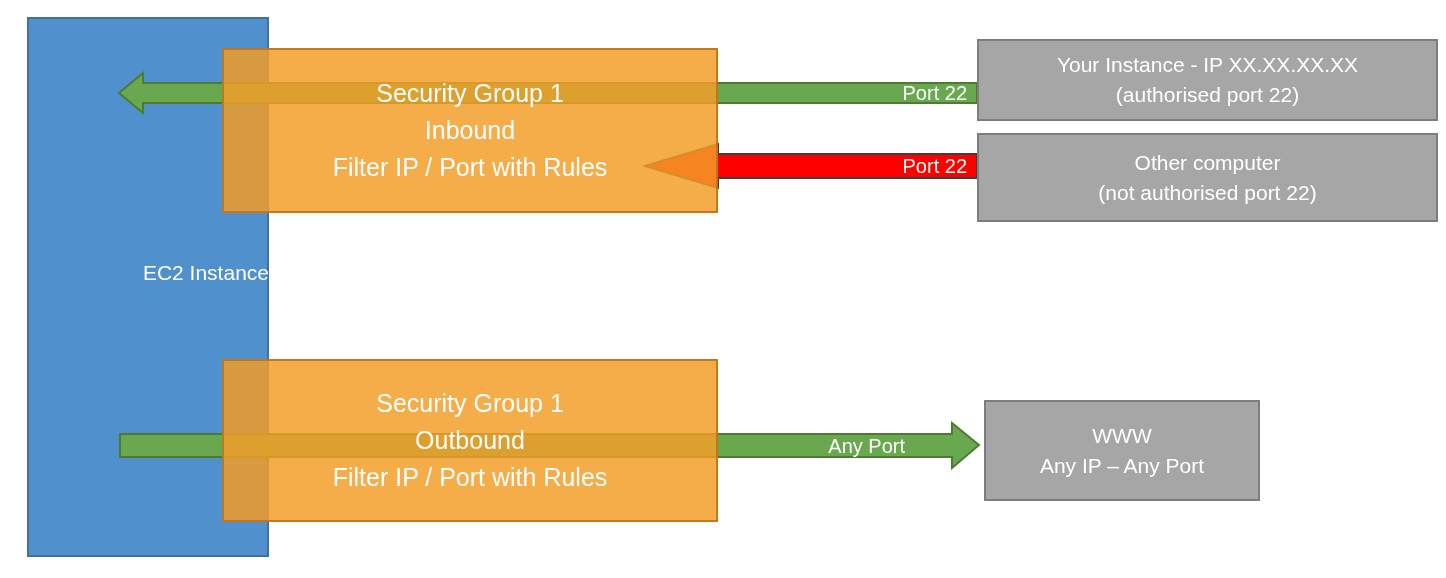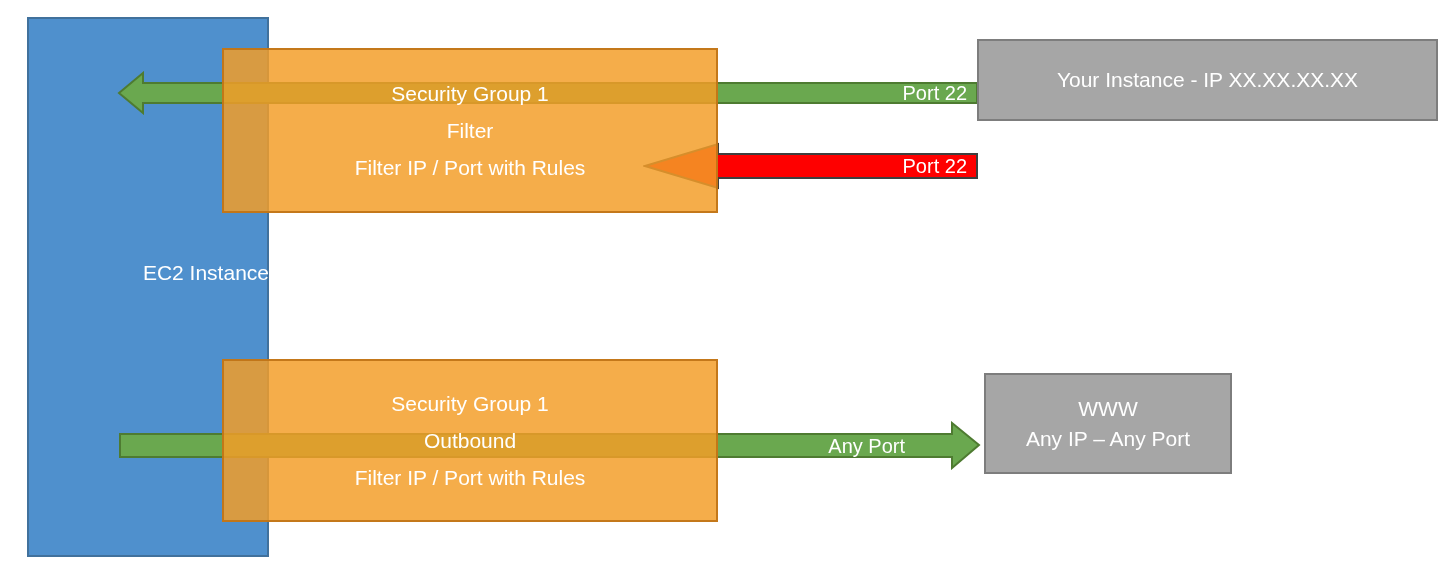--- a/index.html
+++ b/index.html
@@ -24,30 +24,30 @@
   .arrow-svg{display:block;z-index:2;}
   .arrow-inbound-green{left:117px;top:71px;}
   .arrow-inbound-red{left:643px;top:142px;}
   .arrow-outbound-green{left:118px;top:421px;}
   .green-shape{fill:var(--green_fill);stroke:var(--green_border);stroke-width:2;}
   .red-shape{fill:var(--red_fill);stroke:var(--red_border);stroke-width:2;}
 
   .sg-box{left:222px;width:496px;background:var(--orange_fill);
     border:2px solid var(--orange_border);z-index:3;
     display:flex;flex-direction:column;justify-content:center;align-items:center;
-    color:var(--text_light);font-size:21px;line-height:37px;text-align:center;}
+    color:var(--text_light);font-size:25px;line-height:37px;text-align:center;}
   .sg-inbound{top:48px;height:165px;}
   .sg-outbound{top:359px;height:163px;}
 
   .gray-box{background:var(--gray_fill);border:2px solid var(--gray_border);z-index:3;
     display:flex;flex-direction:column;justify-content:center;align-items:center;
     color:var(--text_light);font-size:21px;line-height:30px;text-align:center;}
   .gray-your{left:977px;top:39px;width:461px;height:82px;}
   .gray-other{left:977px;top:133px;width:461px;height:89px;}
-  .gray-www{left:984px;top:373px;width:248px;height:101px;}
+  .gray-www{left:984px;top:400px;width:276px;height:101px;}
 
   .flow-label{color:var(--text_light);font-size:20px;line-height:26px;
     text-align:right;z-index:4;}
   .label-in-allowed{left:760px;top:80px;width:207px;}
   .label-in-blocked{left:760px;top:153px;width:207px;}
   .label-outbound{left:720px;top:433px;width:185px;}
 </style>
 </head>
 <body>
 
@@ -65,34 +65,39 @@
   <svg class="abs arrow-svg arrow-inbound-red" width="336" height="48" viewBox="0 0 336 48">
     <polygon class="red-shape" points="2,24 75,2 75,12 334,12 334,36 75,36 75,46"></polygon>
   </svg>
 
   <svg class="abs arrow-svg arrow-outbound-green" width="863" height="49" viewBox="0 0 863 49">
     <polygon class="green-shape" points="2,13 834,13 834,2 861,24 834,47 834,36 2,36"></polygon>
   </svg>
 
   <div class="abs sg-box sg-inbound">
     <div>Security Group 1</div>
-    <div>Filter</div>
+    <div>Inbound</div>
     <div>Filter IP / Port with Rules</div>
   </div>
 
   <div class="abs sg-box sg-outbound">
     <div>Security Group 1</div>
     <div>Outbound</div>
     <div>Filter IP / Port with Rules</div>
   </div>
 
   <div class="abs gray-box gray-your">
     <div>Your Instance - IP XX.XX.XX.XX</div>
+    <div>(authorised port 22)</div>
   </div>
 
+  <div class="abs gray-box gray-other">
+    <div>Other computer</div>
+    <div>(not authorised port 22)</div>
+  </div>
 
   <div class="abs gray-box gray-www">
     <div>WWW</div>
     <div>Any IP – Any Port</div>
   </div>
 
   <div class="abs flow-label label-in-allowed">Port 22</div>
   <div class="abs flow-label label-in-blocked">Port 22</div>
   <div class="abs flow-label label-outbound">Any Port</div>
 

